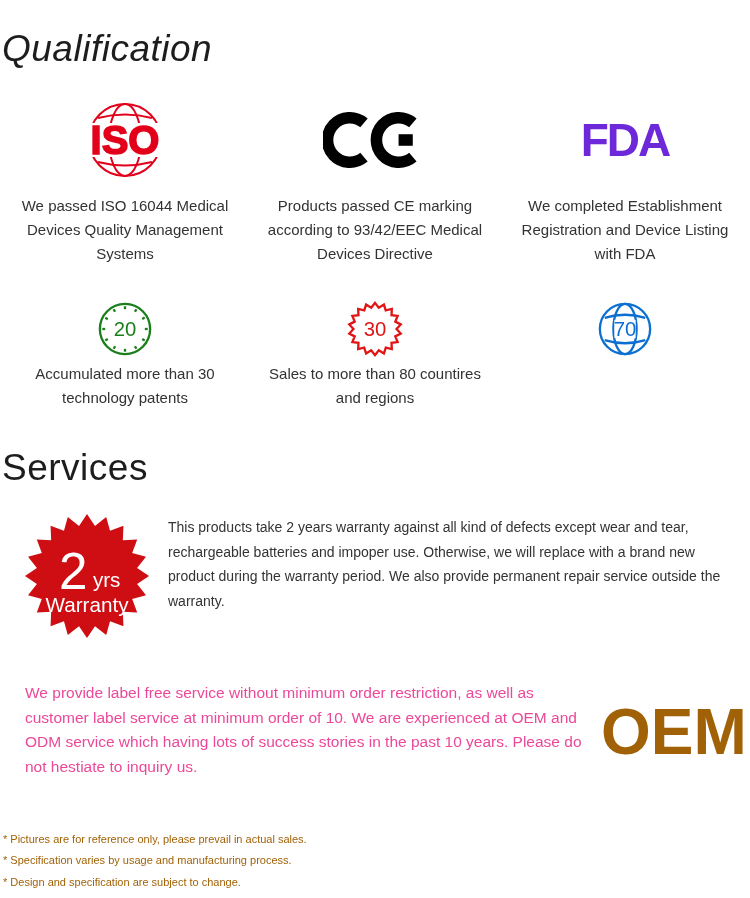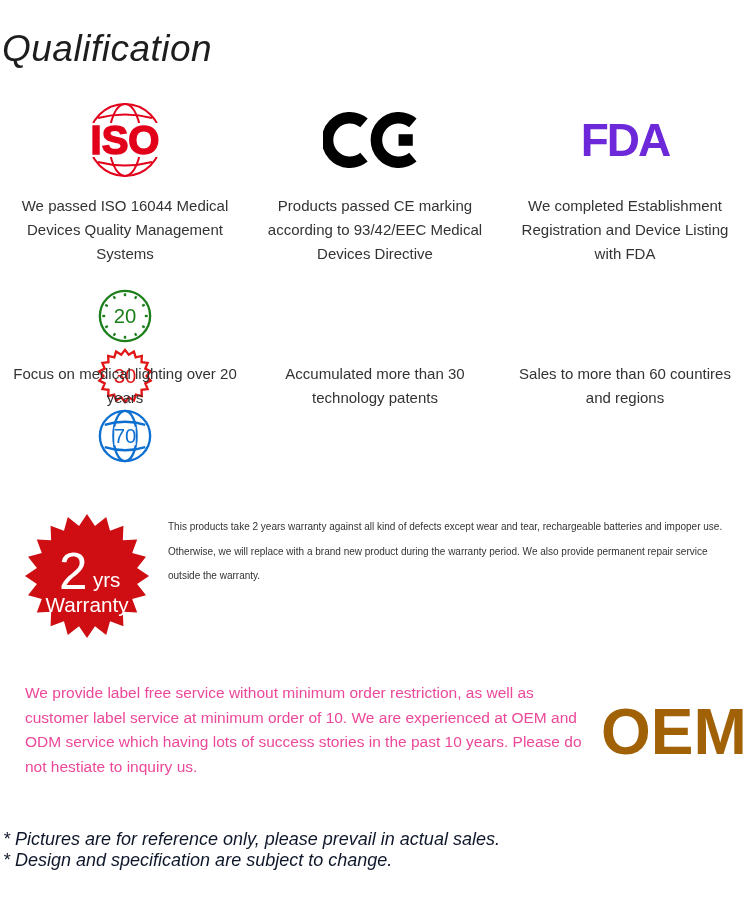--- a/index.html
+++ b/index.html
@@ -10,35 +10,35 @@
   #qual-title{top:28px;font-style:italic;}
   #services-title{top:447px;}
 
   .qual-row{position:absolute;left:0;width:750px;display:flex;}
   .qual-col{width:250px;display:flex;flex-direction:column;align-items:center;}
   .icon-box{display:flex;align-items:center;justify-content:center;}
   .icon-box.r1{height:80px;}
   .icon-box.r2{height:60px;}
   #row1-icons{top:100px;}
   #row1-captions{top:194px;}
-  #row2-icons{top:286px;flex-direction:column;}
+  #row2-icons{top:299px;}
   #row2-captions{top:362px;}
   .caption{width:236px;text-align:center;font-size:15px;line-height:24px;color:#333;}
 
   .fda-text{font-size:46px;font-weight:bold;color:#6d28d9;letter-spacing:-2px;line-height:1;}
 
   #warranty-row{position:absolute;top:505px;left:0;width:750px;height:170px;}
   #warranty-badge{position:absolute;left:23px;top:2px;}
-  #warranty-text{position:absolute;left:168px;top:10px;width:557px;font-size:10px;line-height:24.5px;color:#333;}
+  #warranty-text{position:absolute;left:168px;top:10px;width:557px;font-size:14px;line-height:24.5px;color:#333;}
 
   #oem-row{position:absolute;top:678px;left:0;width:750px;height:120px;}
   #oem-text{position:absolute;left:25px;top:3px;width:560px;font-size:15.5px;line-height:24.5px;color:#ec4899;}
   #oem-label{position:absolute;left:601px;top:22px;font-size:64px;font-weight:600;color:#a16207;line-height:1;letter-spacing:0px;}
 
-  #footnotes{position:absolute;left:3px;top:829px;font-size:18px;line-height:21.4px;color:#0f172a;font-style:italic;}
+  #footnotes{position:absolute;left:3px;top:829px;font-size:11px;line-height:21.4px;color:#a16207;}
 
   svg text{font-family:"Liberation Sans", sans-serif;}
 </style>
 </head>
 <body>
 
 <div id="page">
 
   <div class="section-title" id="qual-title">Qualification</div>
 
@@ -129,46 +129,45 @@
           </g>
           <rect x="19" y="20.5" width="22" height="19" fill="#ffffff"></rect>
           <text x="30" y="37.5" text-anchor="middle" font-size="21" fill="#0d6fd0">70</text>
         </svg>
       </div>
     </div>
   </div>
 
   <div class="qual-row" id="row2-captions">
     <div class="qual-col">
-        <div class="caption">Focus on medical lighting over 20 years</div>
-      </div>
-    <div class="qual-col">
         <div class="caption">Accumulated more than 30 technology patents</div>
       </div>
     <div class="qual-col">
-        <div class="caption">Sales to more than 60 countires and regions</div>
+        <div class="caption">Sales to more than 80 countires and regions</div>
       </div>
   </div>
 
+  <div class="section-title" id="services-title">Services</div>
 
   <div id="warranty-row">
     <div id="warranty-badge">
       <svg width="128" height="140" viewBox="0 0 130 140">
         <polygon fill="#ce0e13" points="65.0,6.0 73.1,18.1 84.5,9.1 88.4,23.1 102.0,18.0 101.4,32.6 116.0,32.0 110.9,45.6 124.9,49.5 115.9,60.9 128.0,69.0 115.9,77.1 124.9,88.5 110.9,92.4 116.0,106.0 101.4,105.4 102.0,120.0 88.4,114.9 84.5,128.9 73.1,119.9 65.0,132.0 56.9,119.9 45.5,128.9 41.6,114.9 28.0,120.0 28.6,105.4 14.0,106.0 19.1,92.4 5.1,88.5 14.1,77.1 2.0,69.0 14.1,60.9 5.1,49.5 19.1,45.6 14.0,32.0 28.6,32.6 28.0,18.0 41.6,23.1 45.5,9.1 56.9,18.1"></polygon>
         <text x="51" y="82" text-anchor="middle" font-size="52" font-weight="300" fill="#ffffff">2</text>
         <text x="85" y="80" text-anchor="middle" font-size="21" fill="#ffffff">yrs</text>
         <text x="65" y="106" text-anchor="middle" font-size="21" fill="#ffffff">Warranty</text>
       </svg>
     </div>
     <div id="warranty-text">This products take 2 years warranty against all kind of defects except wear and tear, rechargeable batteries and impoper use. Otherwise, we will replace with a brand new product during the warranty period. We also provide permanent repair service outside the warranty.</div>
   </div>
 
   <div id="oem-row">
     <div id="oem-text">We provide label free service without minimum order restriction, as well as customer label service at minimum order of 10. We are experienced at OEM and ODM service which having lots of success stories in the past 10 years. Please do not hestiate to inquiry us.</div>
     <div id="oem-label">OEM</div>
   </div>
 
   <div id="footnotes">
     <div>* Pictures are for reference only, please prevail in actual sales.</div>
+    <div>* Specification varies by usage and manufacturing process.</div>
     <div>* Design and specification are subject to change.</div>
   </div>
 
 </div>
 
 </body></html>

